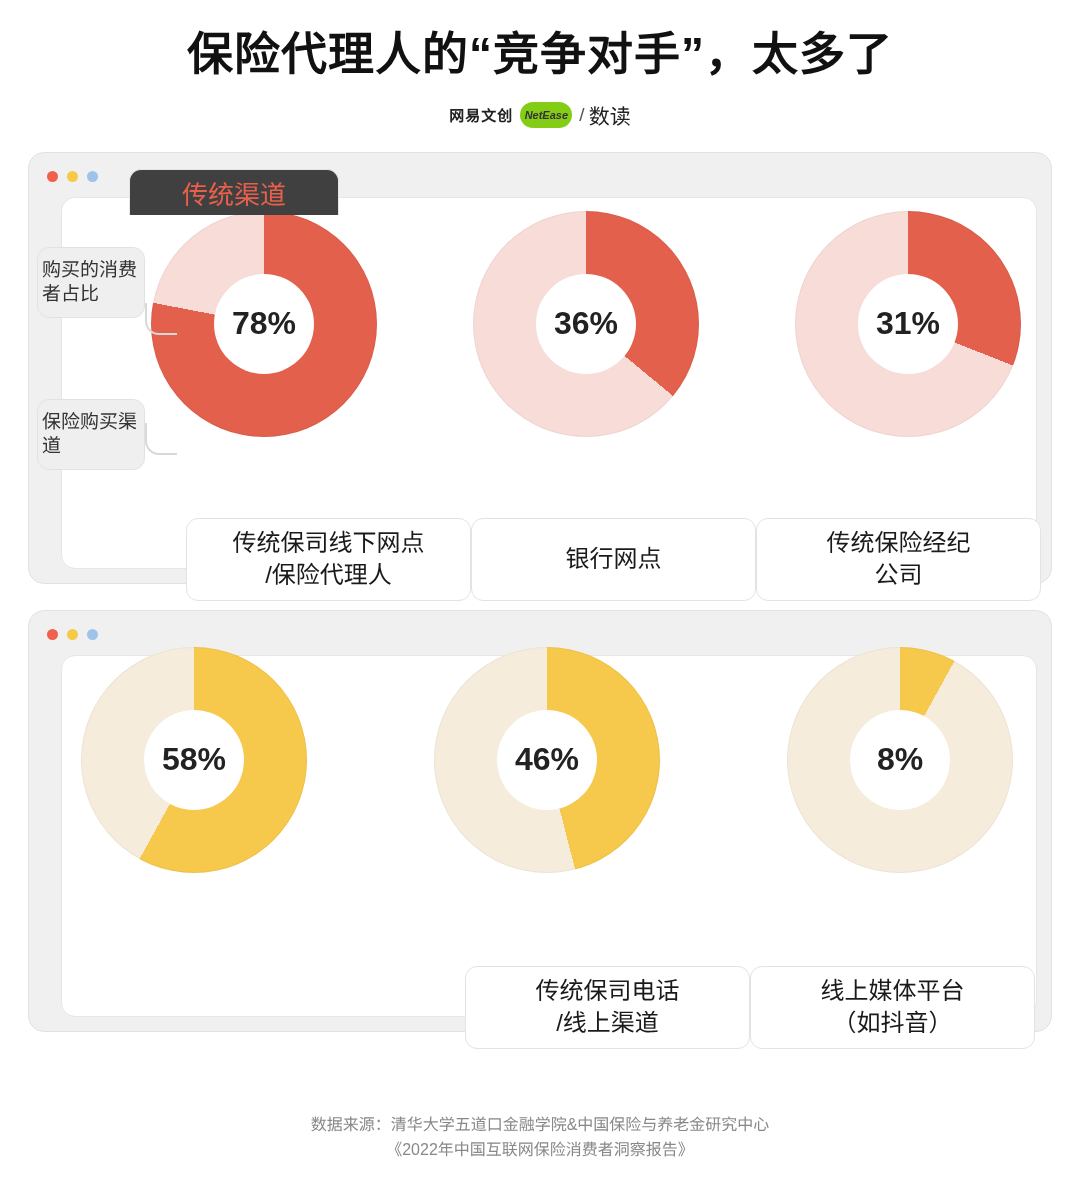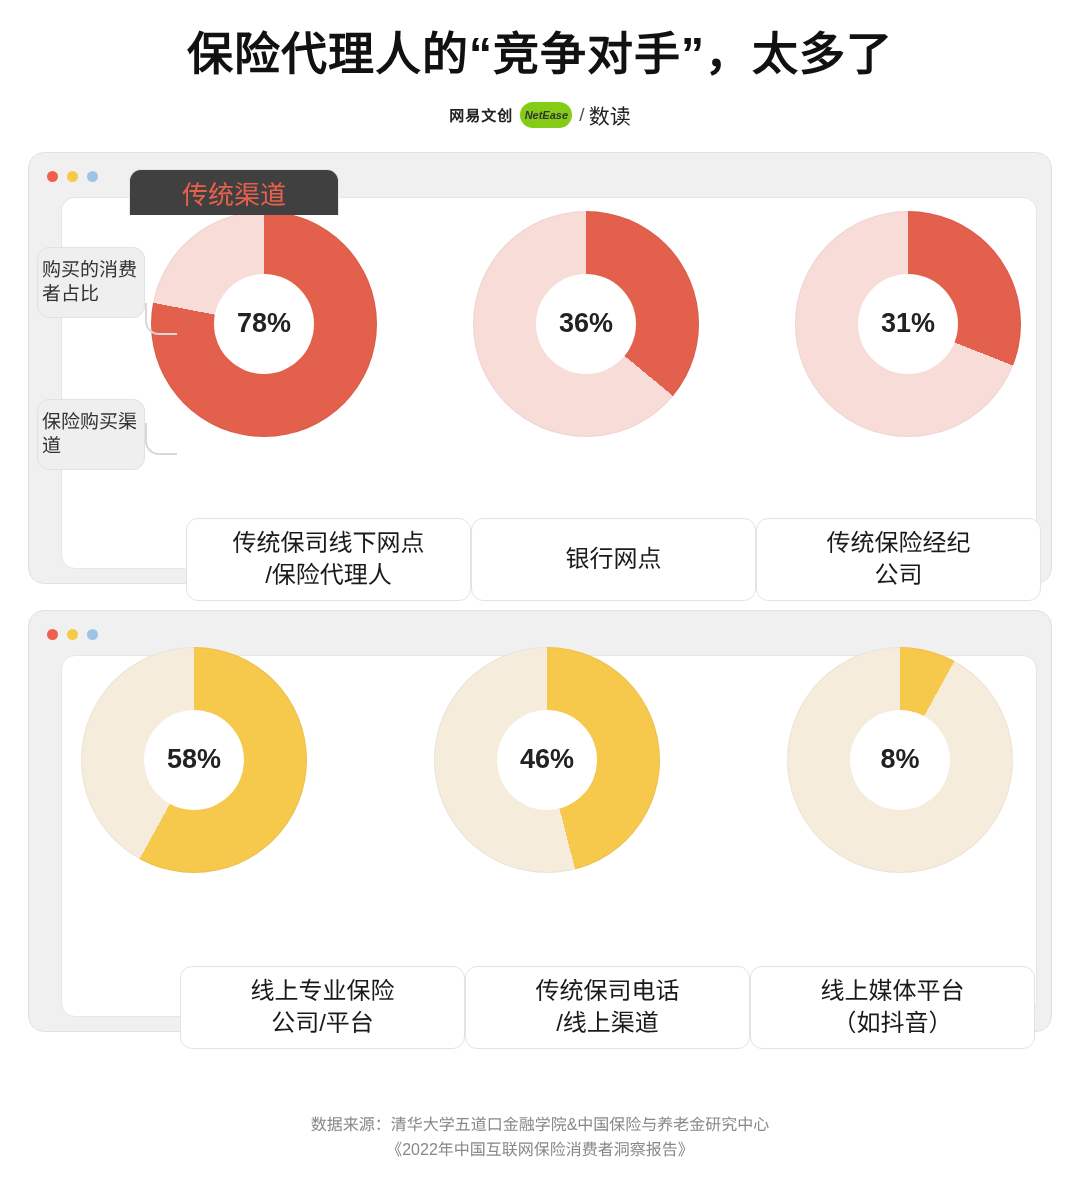--- a/index.html
+++ b/index.html
@@ -186,21 +186,21 @@
     left: 50%;
     top: 50%;
     transform: translate(-50%, -50%);
     width: 100px;
     height: 100px;
     background: #fff;
     border-radius: 50%;
     display: flex;
     align-items: center;
     justify-content: center;
-    font-size: 27px;
+    font-size: 32px;
     font-weight: bold;
     color: #222;
   }
 
   
   .labels-row {
     position: absolute;
     left: 70px;
     right: 10px;
     bottom: -18px;
@@ -333,22 +333,20 @@
     </div>
     <div class="chart-cell">
       <div class="donut-wrap">
         <div class="donut" style="background: conic-gradient(rgb(246, 200, 76) 0deg, rgb(246, 200, 76) 28.8deg, rgb(245, 236, 220) 28.8deg, rgb(245, 236, 220) 360deg); box-shadow: rgba(0, 0, 0, 0.04) 0px 0px 0px 1px inset;"></div>
         <div class="donut-hole">8%</div>
       </div>
     </div>
   </div>
 
   <div class="labels-row labels-row-online">
-    <div class="chan-label">线上专业保险
-公司/平台</div>
     <div class="chan-label">传统保司电话
 /线上渠道</div>
     <div class="chan-label">线上媒体平台
 （如抖音）</div>
   </div>
 </div>
 
 <div class="footer">
   <div>数据来源：清华大学五道口金融学院&amp;中国保险与养老金研究中心</div>
   <div>《2022年中国互联网保险消费者洞察报告》</div>

